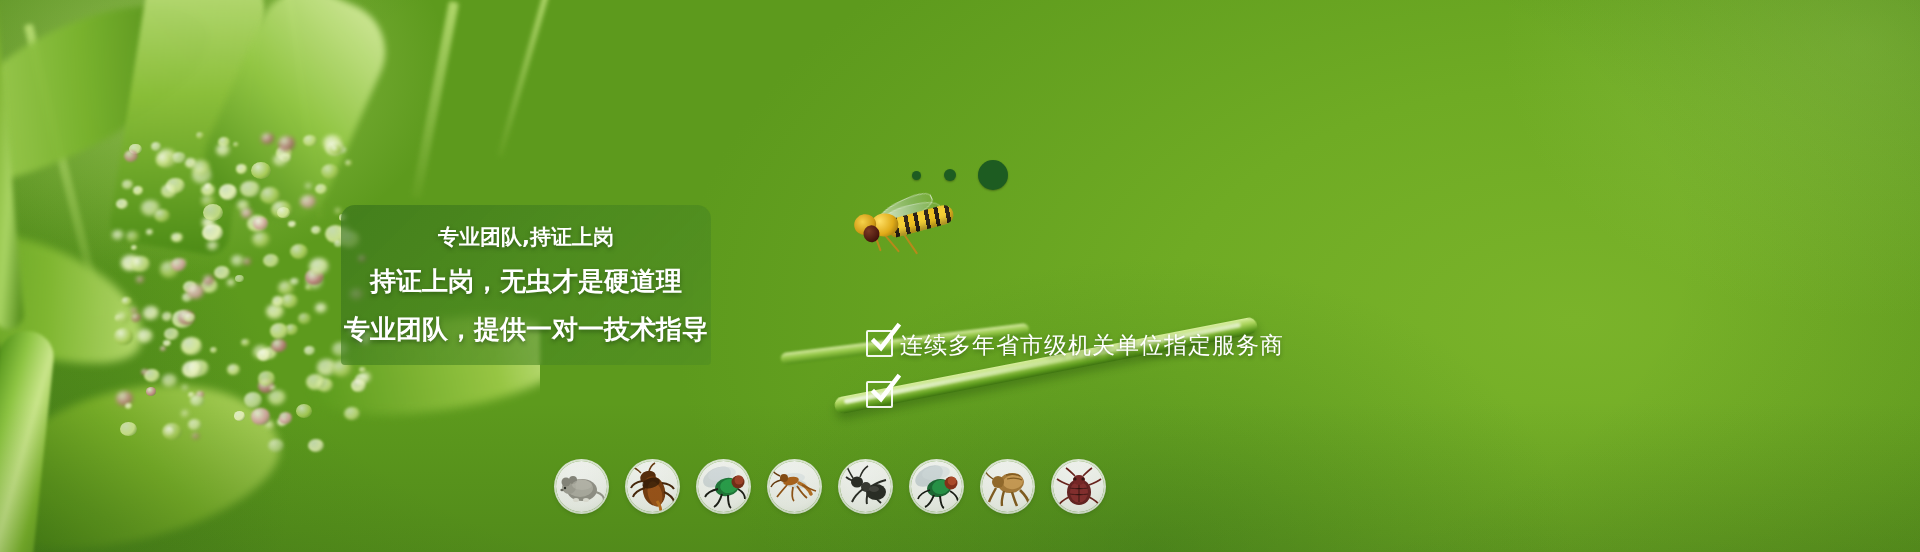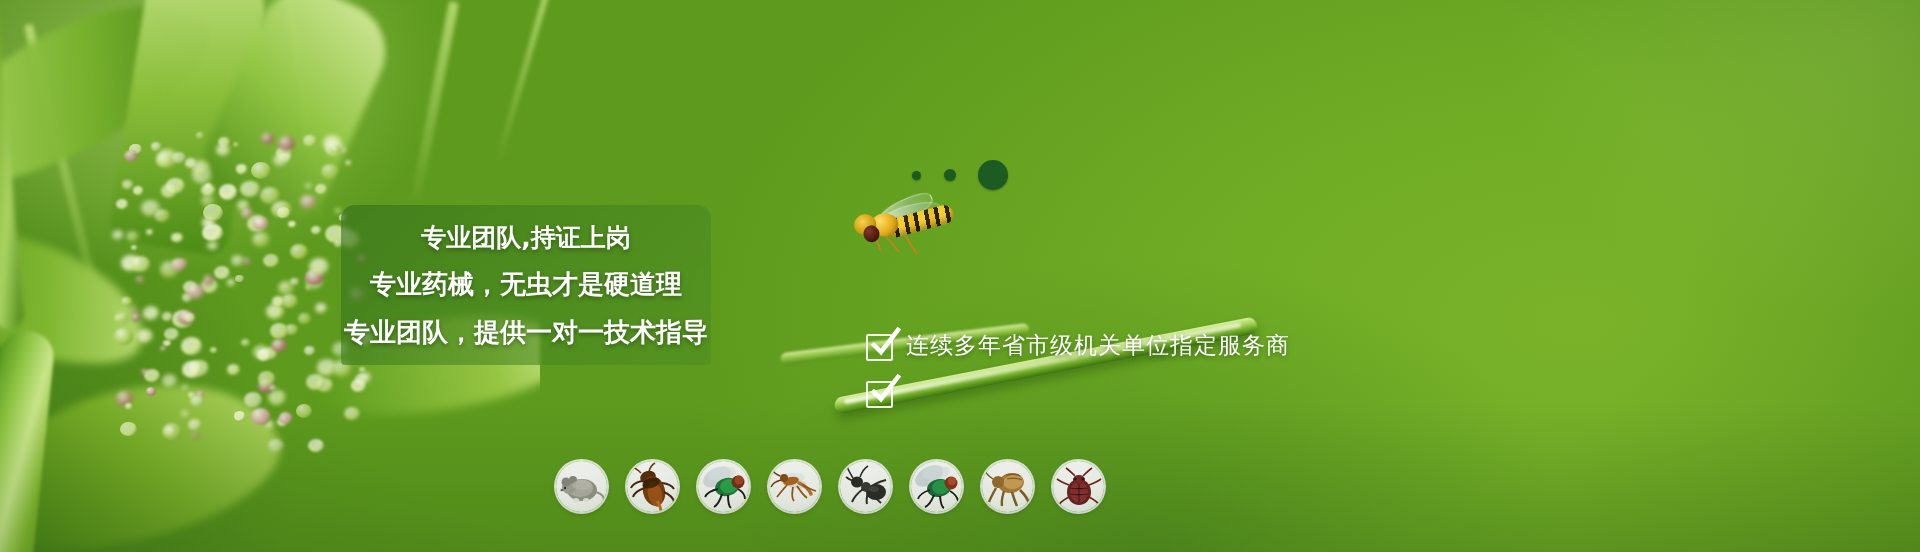--- a/index.html
+++ b/index.html
@@ -170,26 +170,26 @@
   .panel-lines{
     position:absolute; left:341px; top:205px; width:370px; height:160px;
     display:flex; flex-direction:column; justify-content:center; align-items:center;
     gap:13px;
   }
   .pline{
     color:#ffffff; font-weight:bold; white-space:nowrap;
     text-shadow:0 2px 4px rgba(20,50,10,.5);
     font-family:"DejaVu Sans","Liberation Sans",sans-serif;
   }
-  .pline.l1{font-size:25px;}
+  .pline.l1{font-size:21px;}
   .pline.l2{font-size:26px;}
   .pline.l3{font-size:26px;}
   
   .checklist{position:absolute; left:866px; top:330px;}
-  .crow{display:flex; align-items:flex-end; gap:13px; margin-bottom:20px;}
+  .crow{display:flex; align-items:flex-start; gap:7px; margin-bottom:20px;}
   .cbox{
     position:relative; width:27px; height:27px;
     border:2px solid rgba(255,255,255,.92); border-radius:2px; flex:none;
   }
   .cbox svg{position:absolute; left:2px; top:-8px; width:30px; height:30px; overflow:visible;}
   .ctext{
     color:#ffffff; font-size:23px; white-space:nowrap; letter-spacing:1px;
     text-shadow:0 2px 4px rgba(20,50,10,.45);
     font-family:"DejaVu Sans","Liberation Sans",sans-serif;
   }
@@ -429,21 +429,21 @@
 
   <div class="dots">
     <span class="dot s"></span>
     <span class="dot m"></span>
     <span class="dot l"></span>
   </div>
 
   <div class="panel"></div>
   <div class="panel-lines">
     <div class="pline l1">专业团队,持证上岗</div>
-    <div class="pline l2">专业药械，无虫才是硬道理</div>
+    <div class="pline l2">持证上岗，无虫才是硬道理</div>
     <div class="pline l3">专业团队，提供一对一技术指导</div>
   </div>
 
   <div class="checklist">
     <div class="crow">
       <span class="cbox">
         <svg viewBox="0 0 30 30">
             <path d="M4 17 L11 24 L28 2" fill="none" stroke="#ffffff" stroke-width="4.5" stroke-linecap="square"></path>
           </svg>
       </span>

